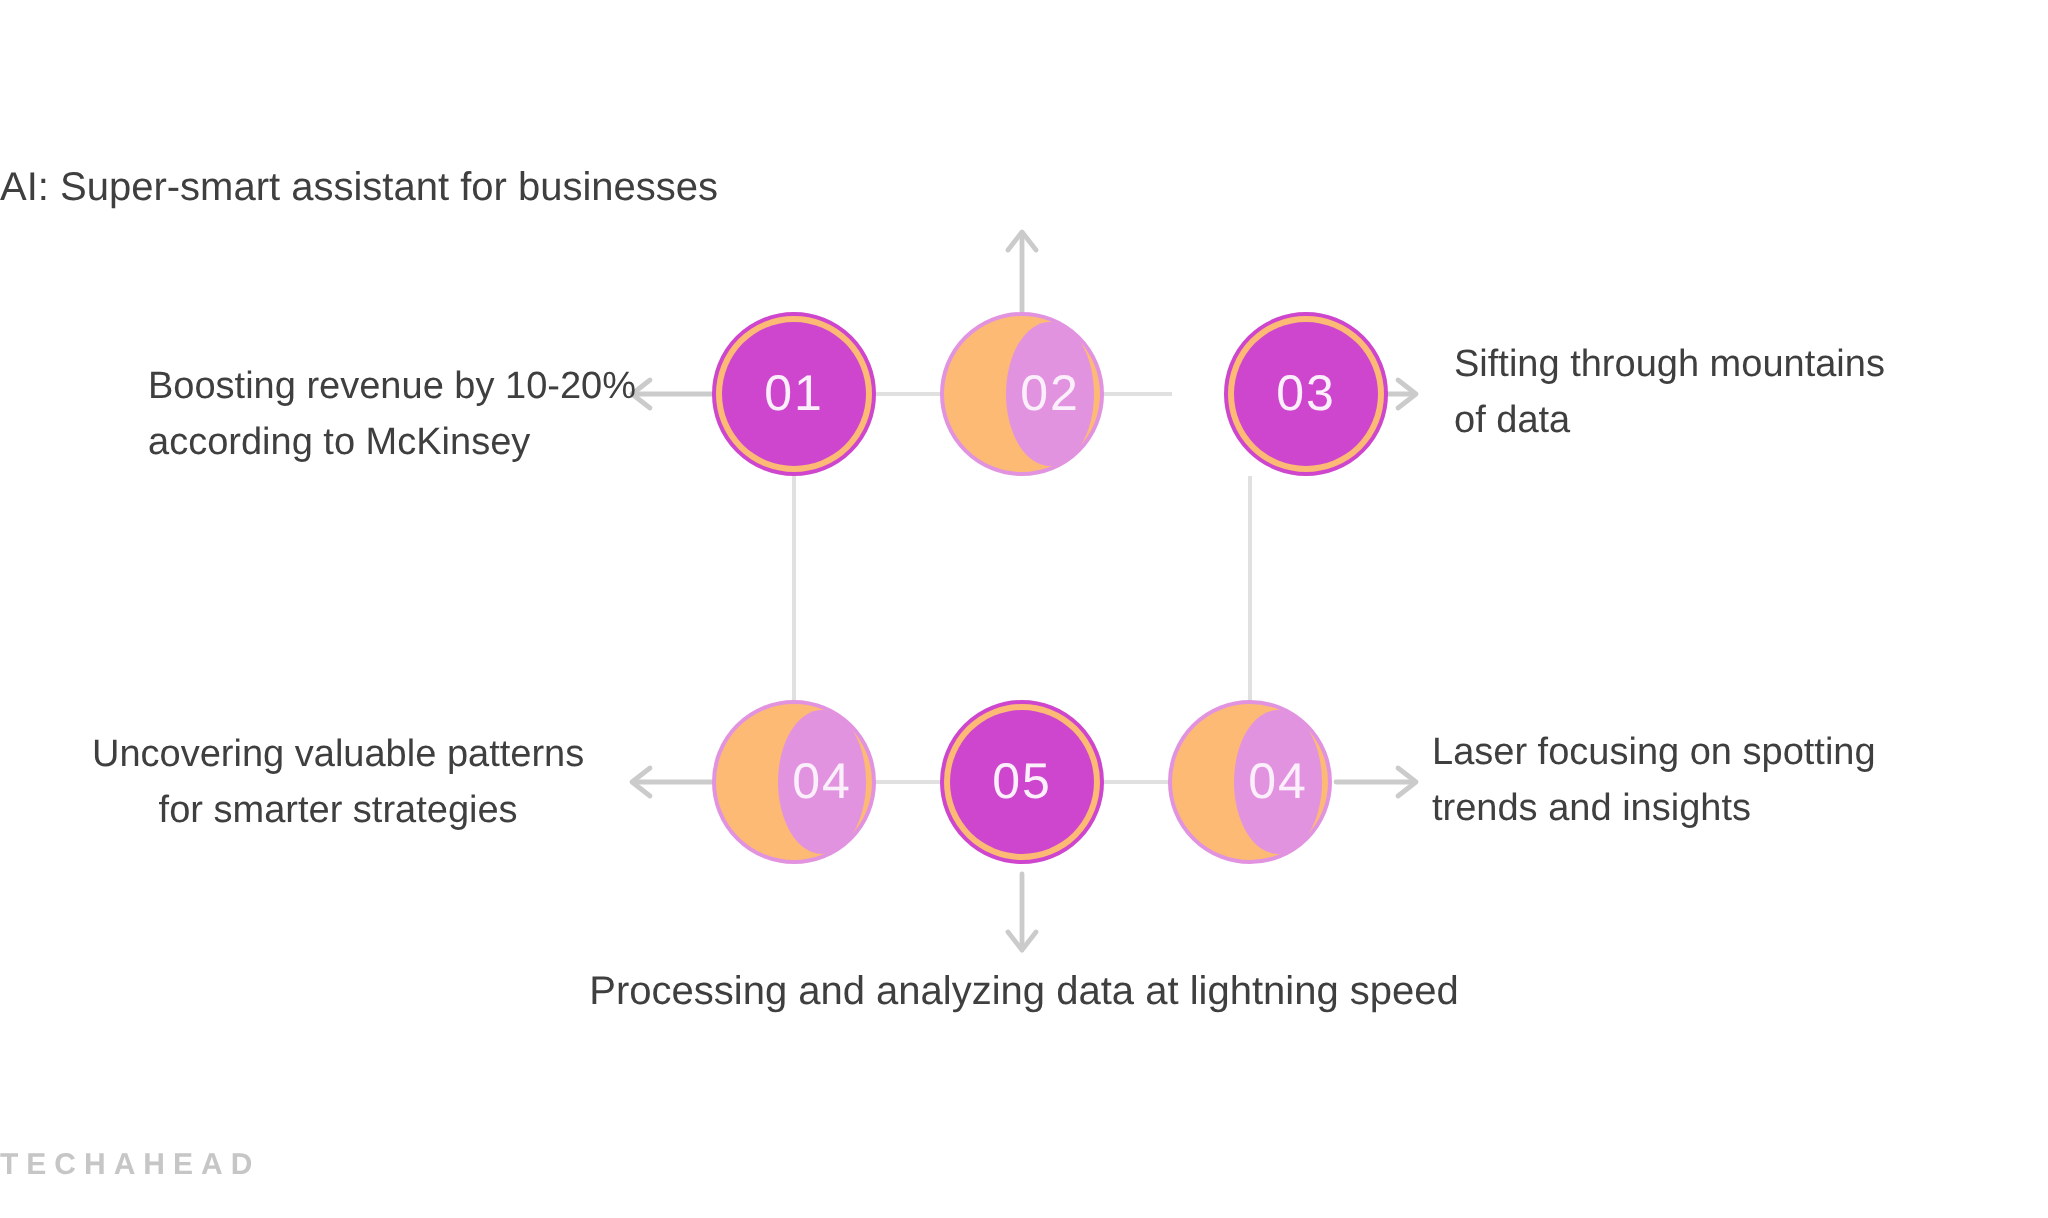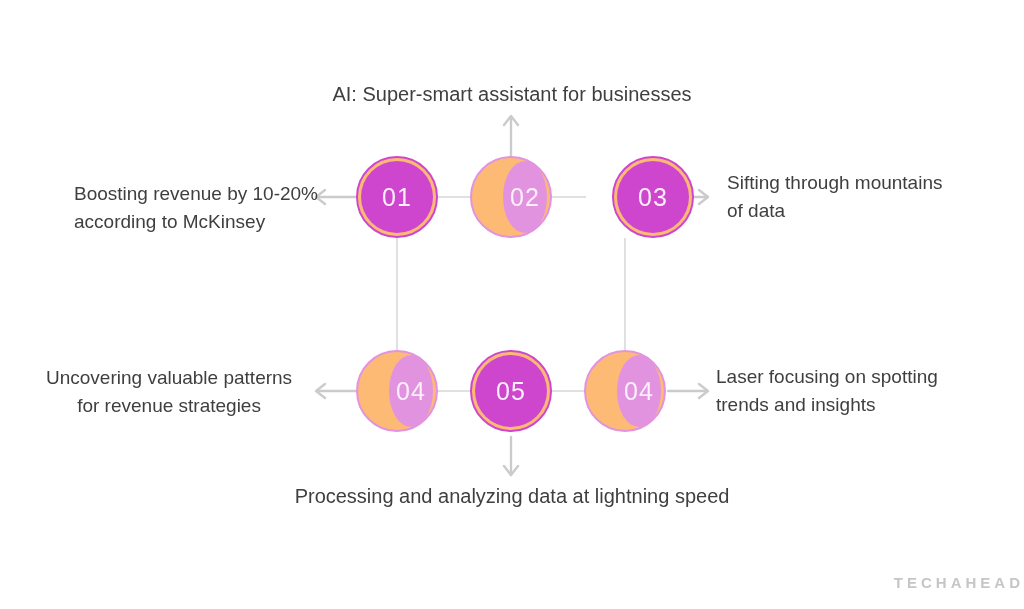--- a/index.html
+++ b/index.html
@@ -15,21 +15,20 @@
     font-family: "Liberation Sans", sans-serif;
     color: var(--text, #3f3f3f);
     overflow: hidden;
   }
 
   
   .title {
     position: absolute;
     left: 0; right: 0;
     top: 81px;
-    text-align: center;
     font-size: 20px;
     line-height: 26px;
     color: var(--text, #3f3f3f);
   }
   .side-label {
     position: absolute;
     font-size: 19px;
     line-height: 28px;
     color: var(--text, #3f3f3f);
   }
@@ -42,26 +41,25 @@
     left: 0; right: 0;
     top: 485px;
     text-align: center;
     font-size: 20px;
     color: var(--text, #3f3f3f);
   }
   .logo {
     position: absolute;
     left: 0; right: 0;
     top: 574px;
-    text-align: right;
+    text-align: left;
     font-size: 15px;
     font-weight: bold;
     letter-spacing: 4px;
     color: var(--logo-text, #c6c6c6);
-    padding-left: 15px;
   }
 
   
   .hline, .vline {
     position: absolute;
     background: var(--connector, #e0e0e0);
   }
   .hline { height: 2px; }
   .vline { width: 2px; }
 
@@ -182,21 +180,21 @@
   <div class="side-label label-left-top">
     <div>Boosting revenue by 10-20%</div>
     <div>according to McKinsey</div>
   </div>
   <div class="side-label label-right-top">
     <div>Sifting through mountains</div>
     <div>of data</div>
   </div>
   <div class="side-label label-left-bottom">
     <div>Uncovering valuable patterns</div>
-    <div>for revenue strategies</div>
+    <div>for smarter strategies</div>
   </div>
   <div class="side-label label-right-bottom">
     <div>Laser focusing on spotting</div>
     <div>trends and insights</div>
   </div>
 
   <div class="bottom-label">Processing and analyzing data at lightning speed</div>
 
   <div class="logo">TECHAHEAD</div>
 

